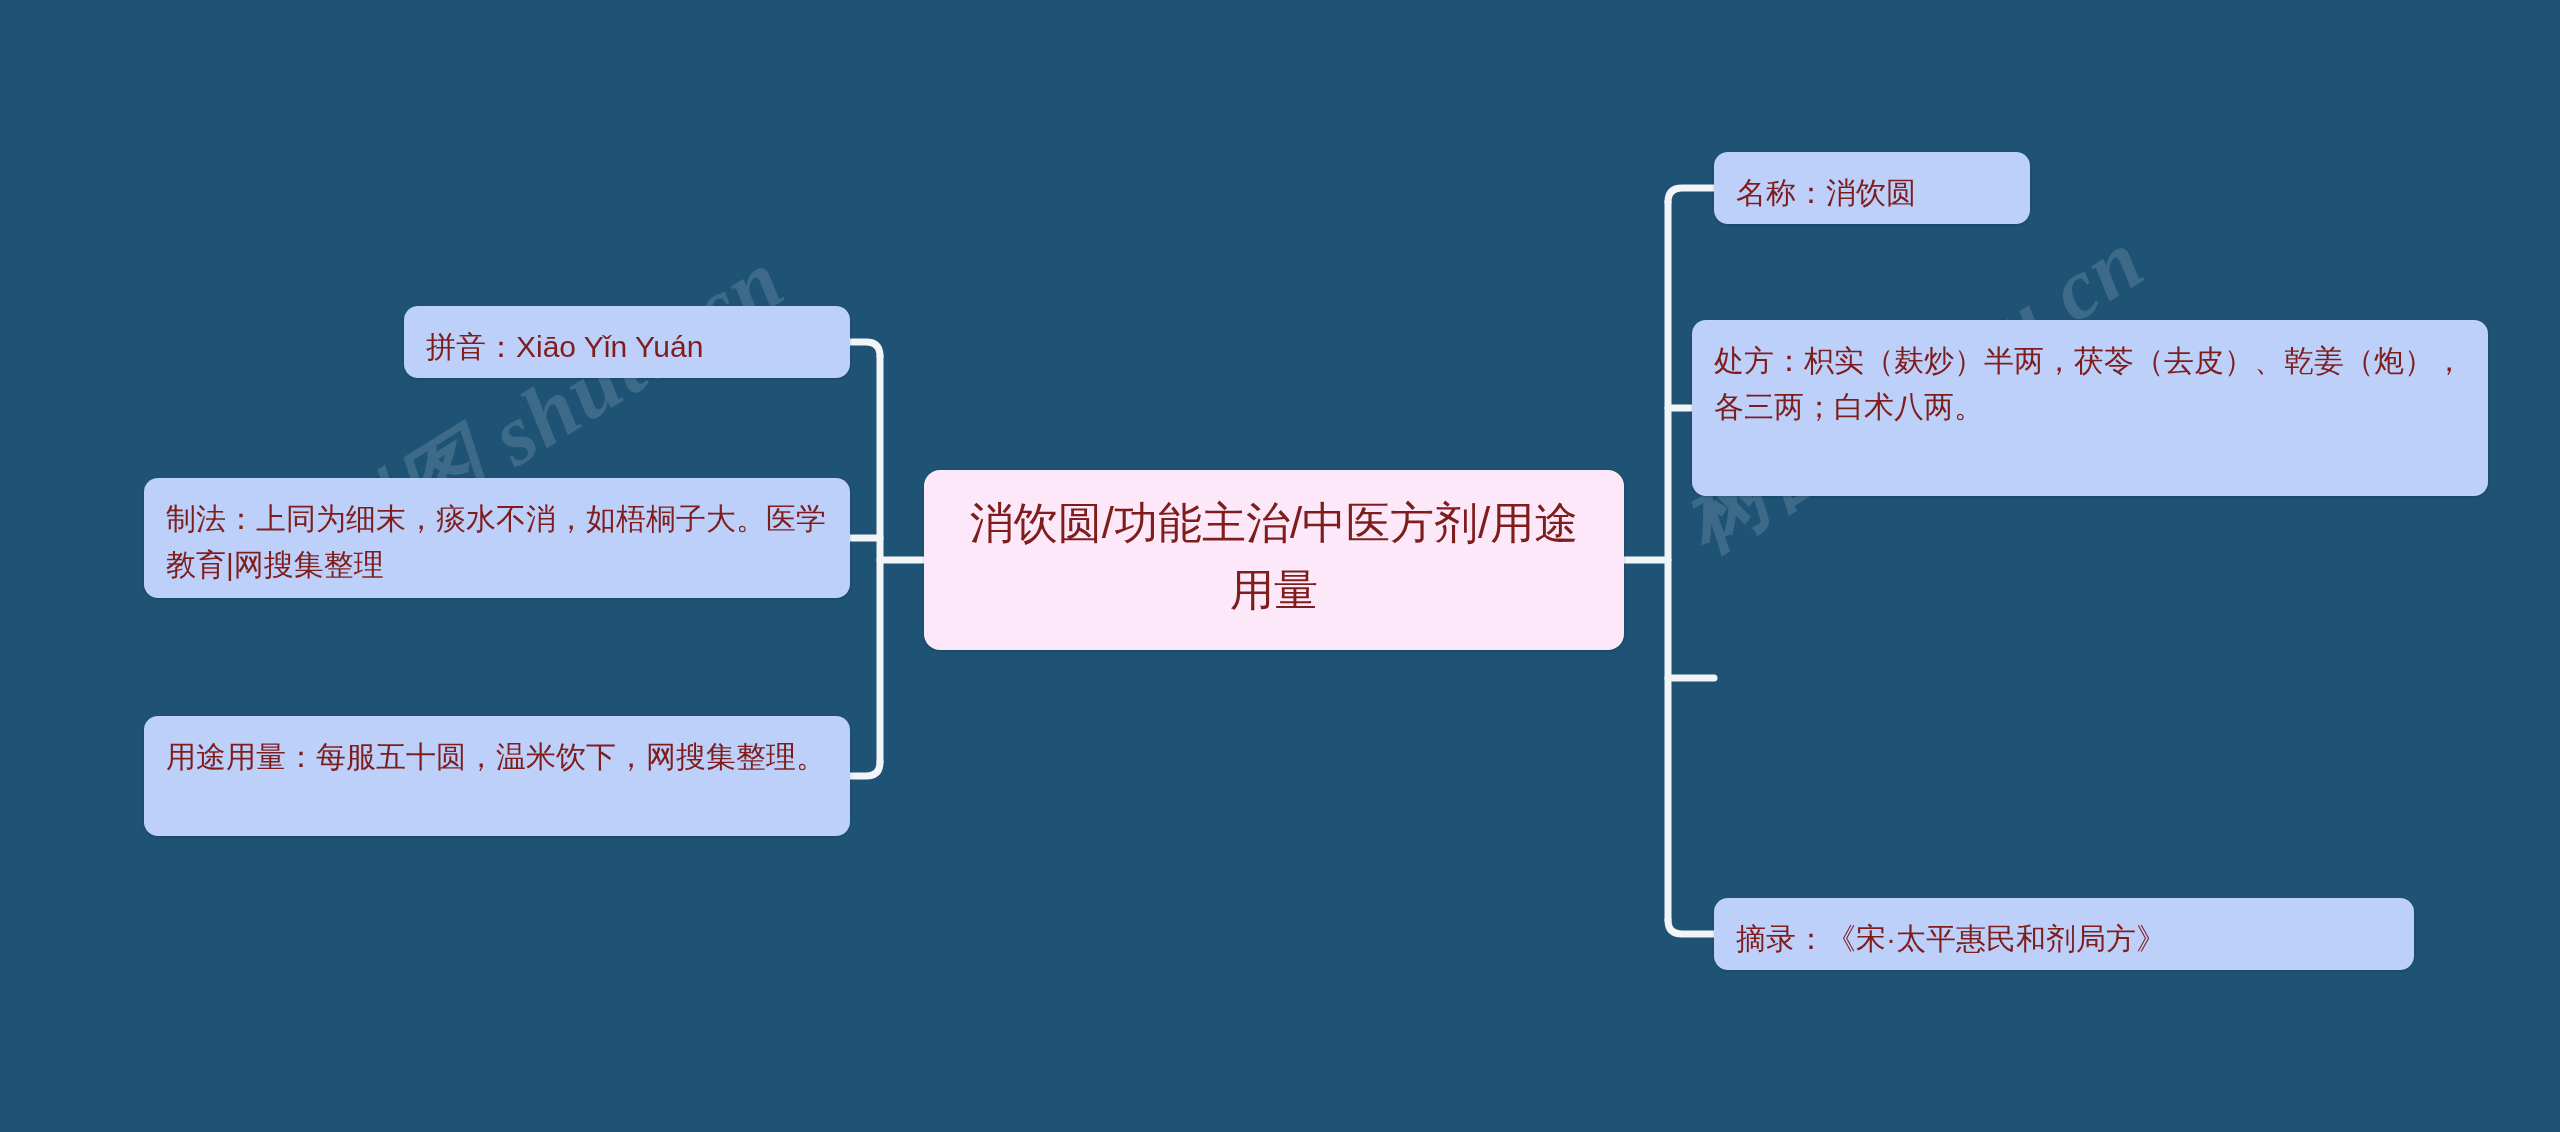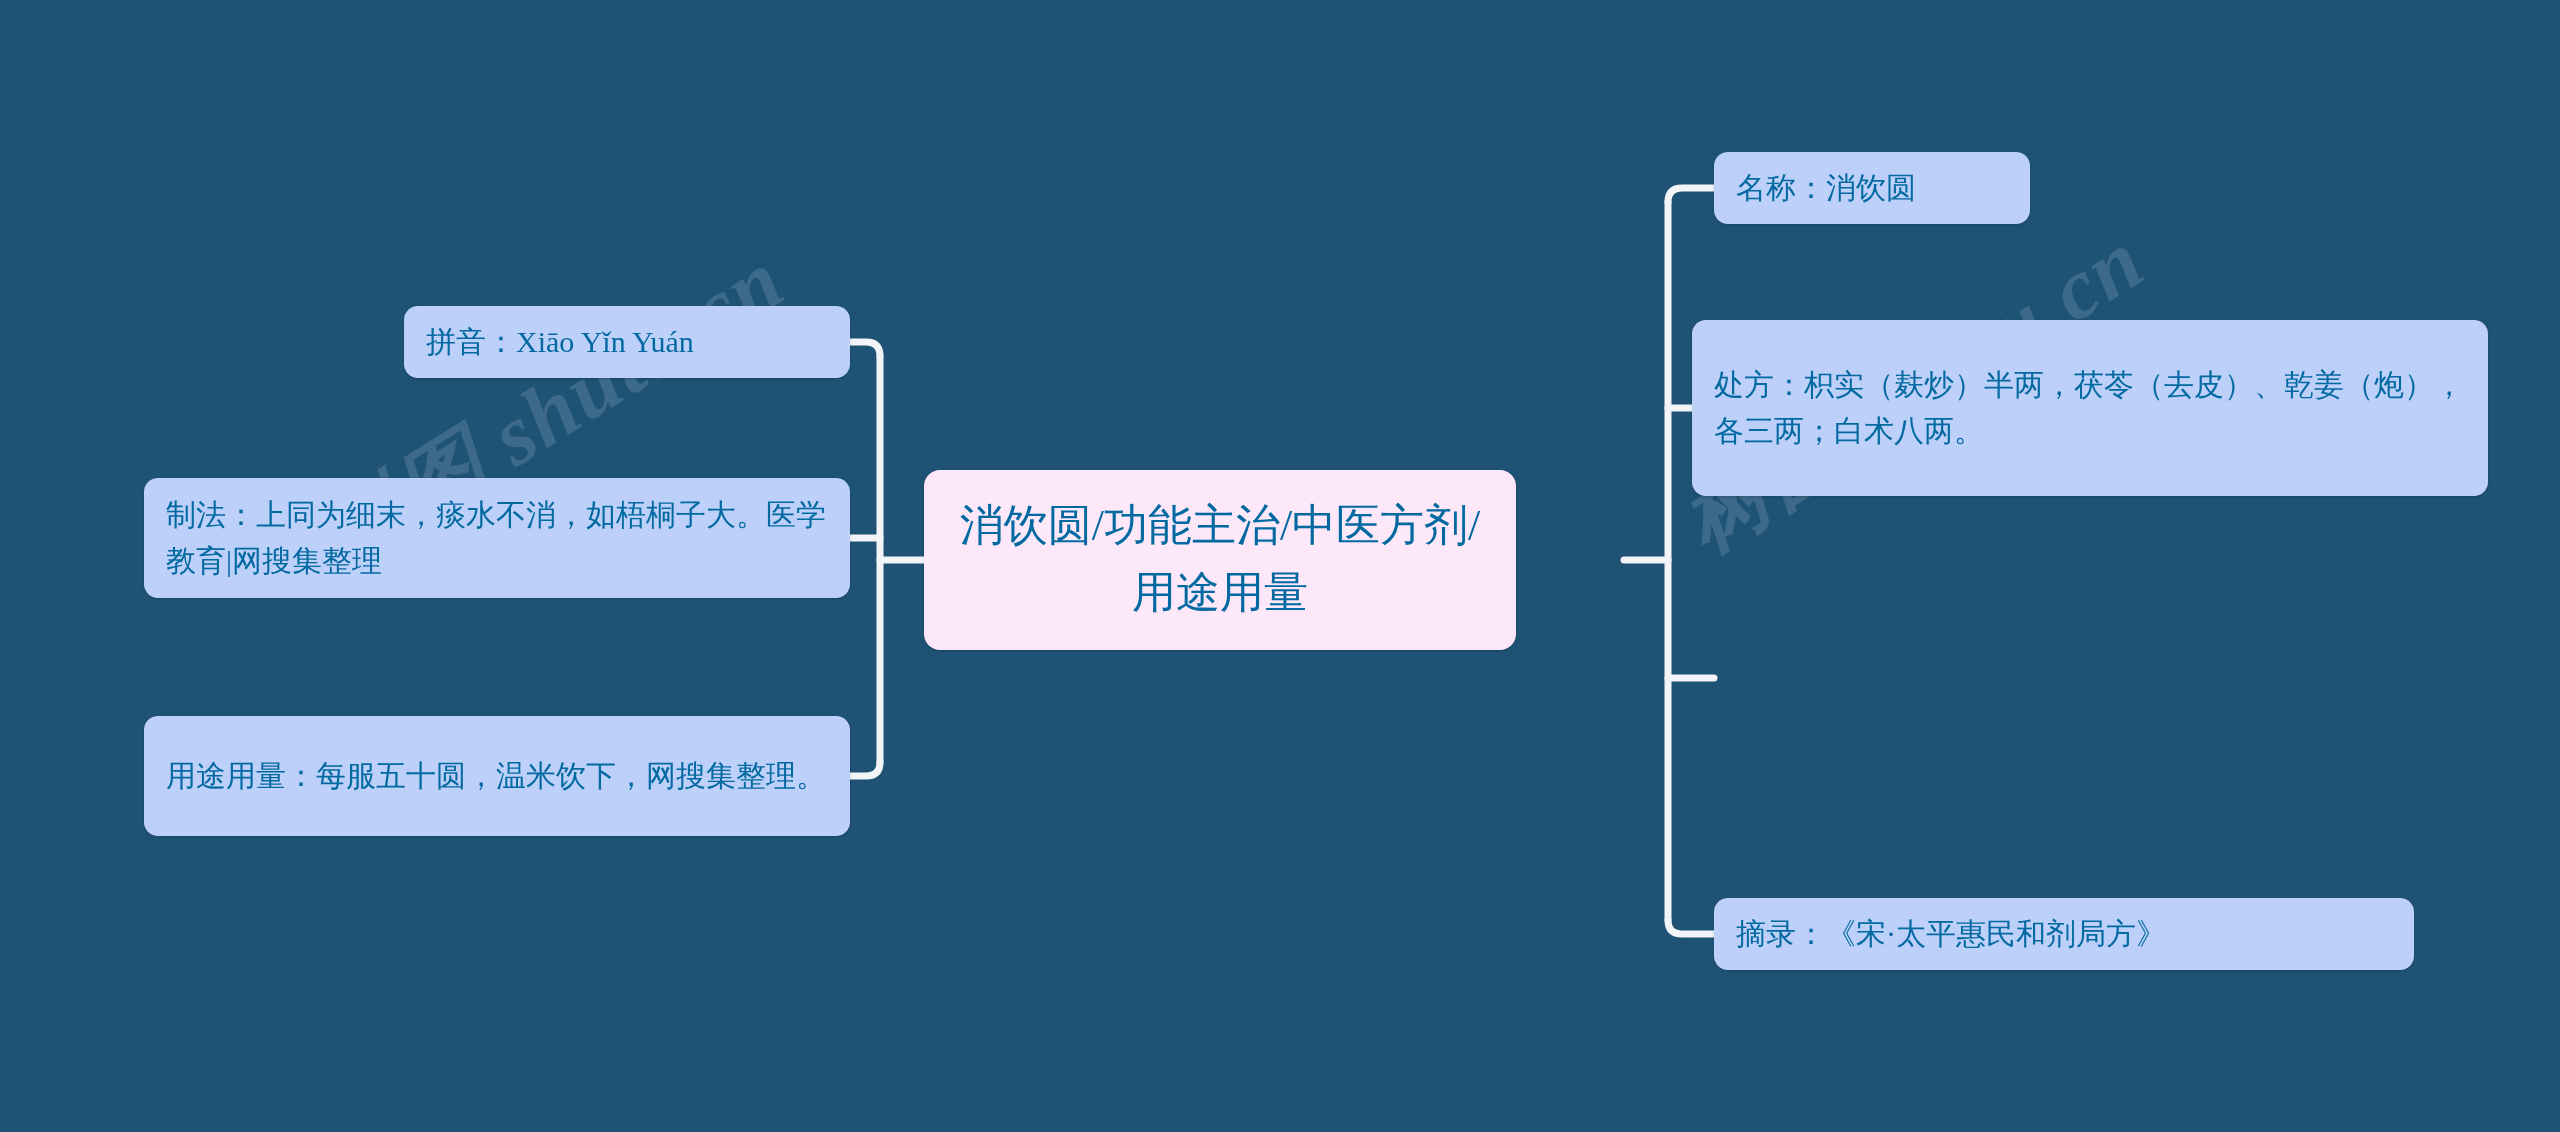--- a/index.html
+++ b/index.html
@@ -55,25 +55,23 @@
     stroke-linecap: round;
     stroke-linejoin: round;
   }
 
   
   .node {
     position: absolute;
     box-sizing: border-box;
     border-radius: 14px;
     display: flex;
-    align-items: center;
-    color: #0369a1;
+    color: #7f1d1d;
     line-height: 1.52;
     box-shadow: 0 1px 3px rgba(0,0,0,0.18);
-    font-family: Liberation Serif, serif;
   }
   .node .txt {
     display: block;
     width: 100%;
   }
 
   .branch-node {
     background: #bdd0fa;
     font-size: 30px;
     padding: 18px 22px;
@@ -87,21 +85,21 @@
     border-radius: 16px;
     justify-content: center;
   }
 
   
   #node-pinyin  { left: 404px;  top: 306px;  width: 446px;  height: 72px; }
   #node-zhifa   { left: 144px;  top: 478px;  width: 706px;  height: 120px; }
   #node-yongtu  { left: 144px;  top: 716px;  width: 706px;  height: 120px; }
 
   
-  #node-center  { left: 924px;  top: 470px;  width: 592px;  height: 180px; }
+  #node-center  { left: 924px;  top: 470px;  width: 700px;  height: 180px; }
 
   
   #node-mingcheng { left: 1714px; top: 152px;  width: 316px;  height: 72px; }
   #node-chufang   { left: 1692px; top: 320px;  width: 796px;  height: 176px; }
   #node-gongneng  { left: 1714px; top: 590px;  width: 796px;  height: 176px; }
   #node-zhailu    { left: 1714px; top: 898px;  width: 700px;  height: 72px; }
 </style>
 </head>
 <body>
 

